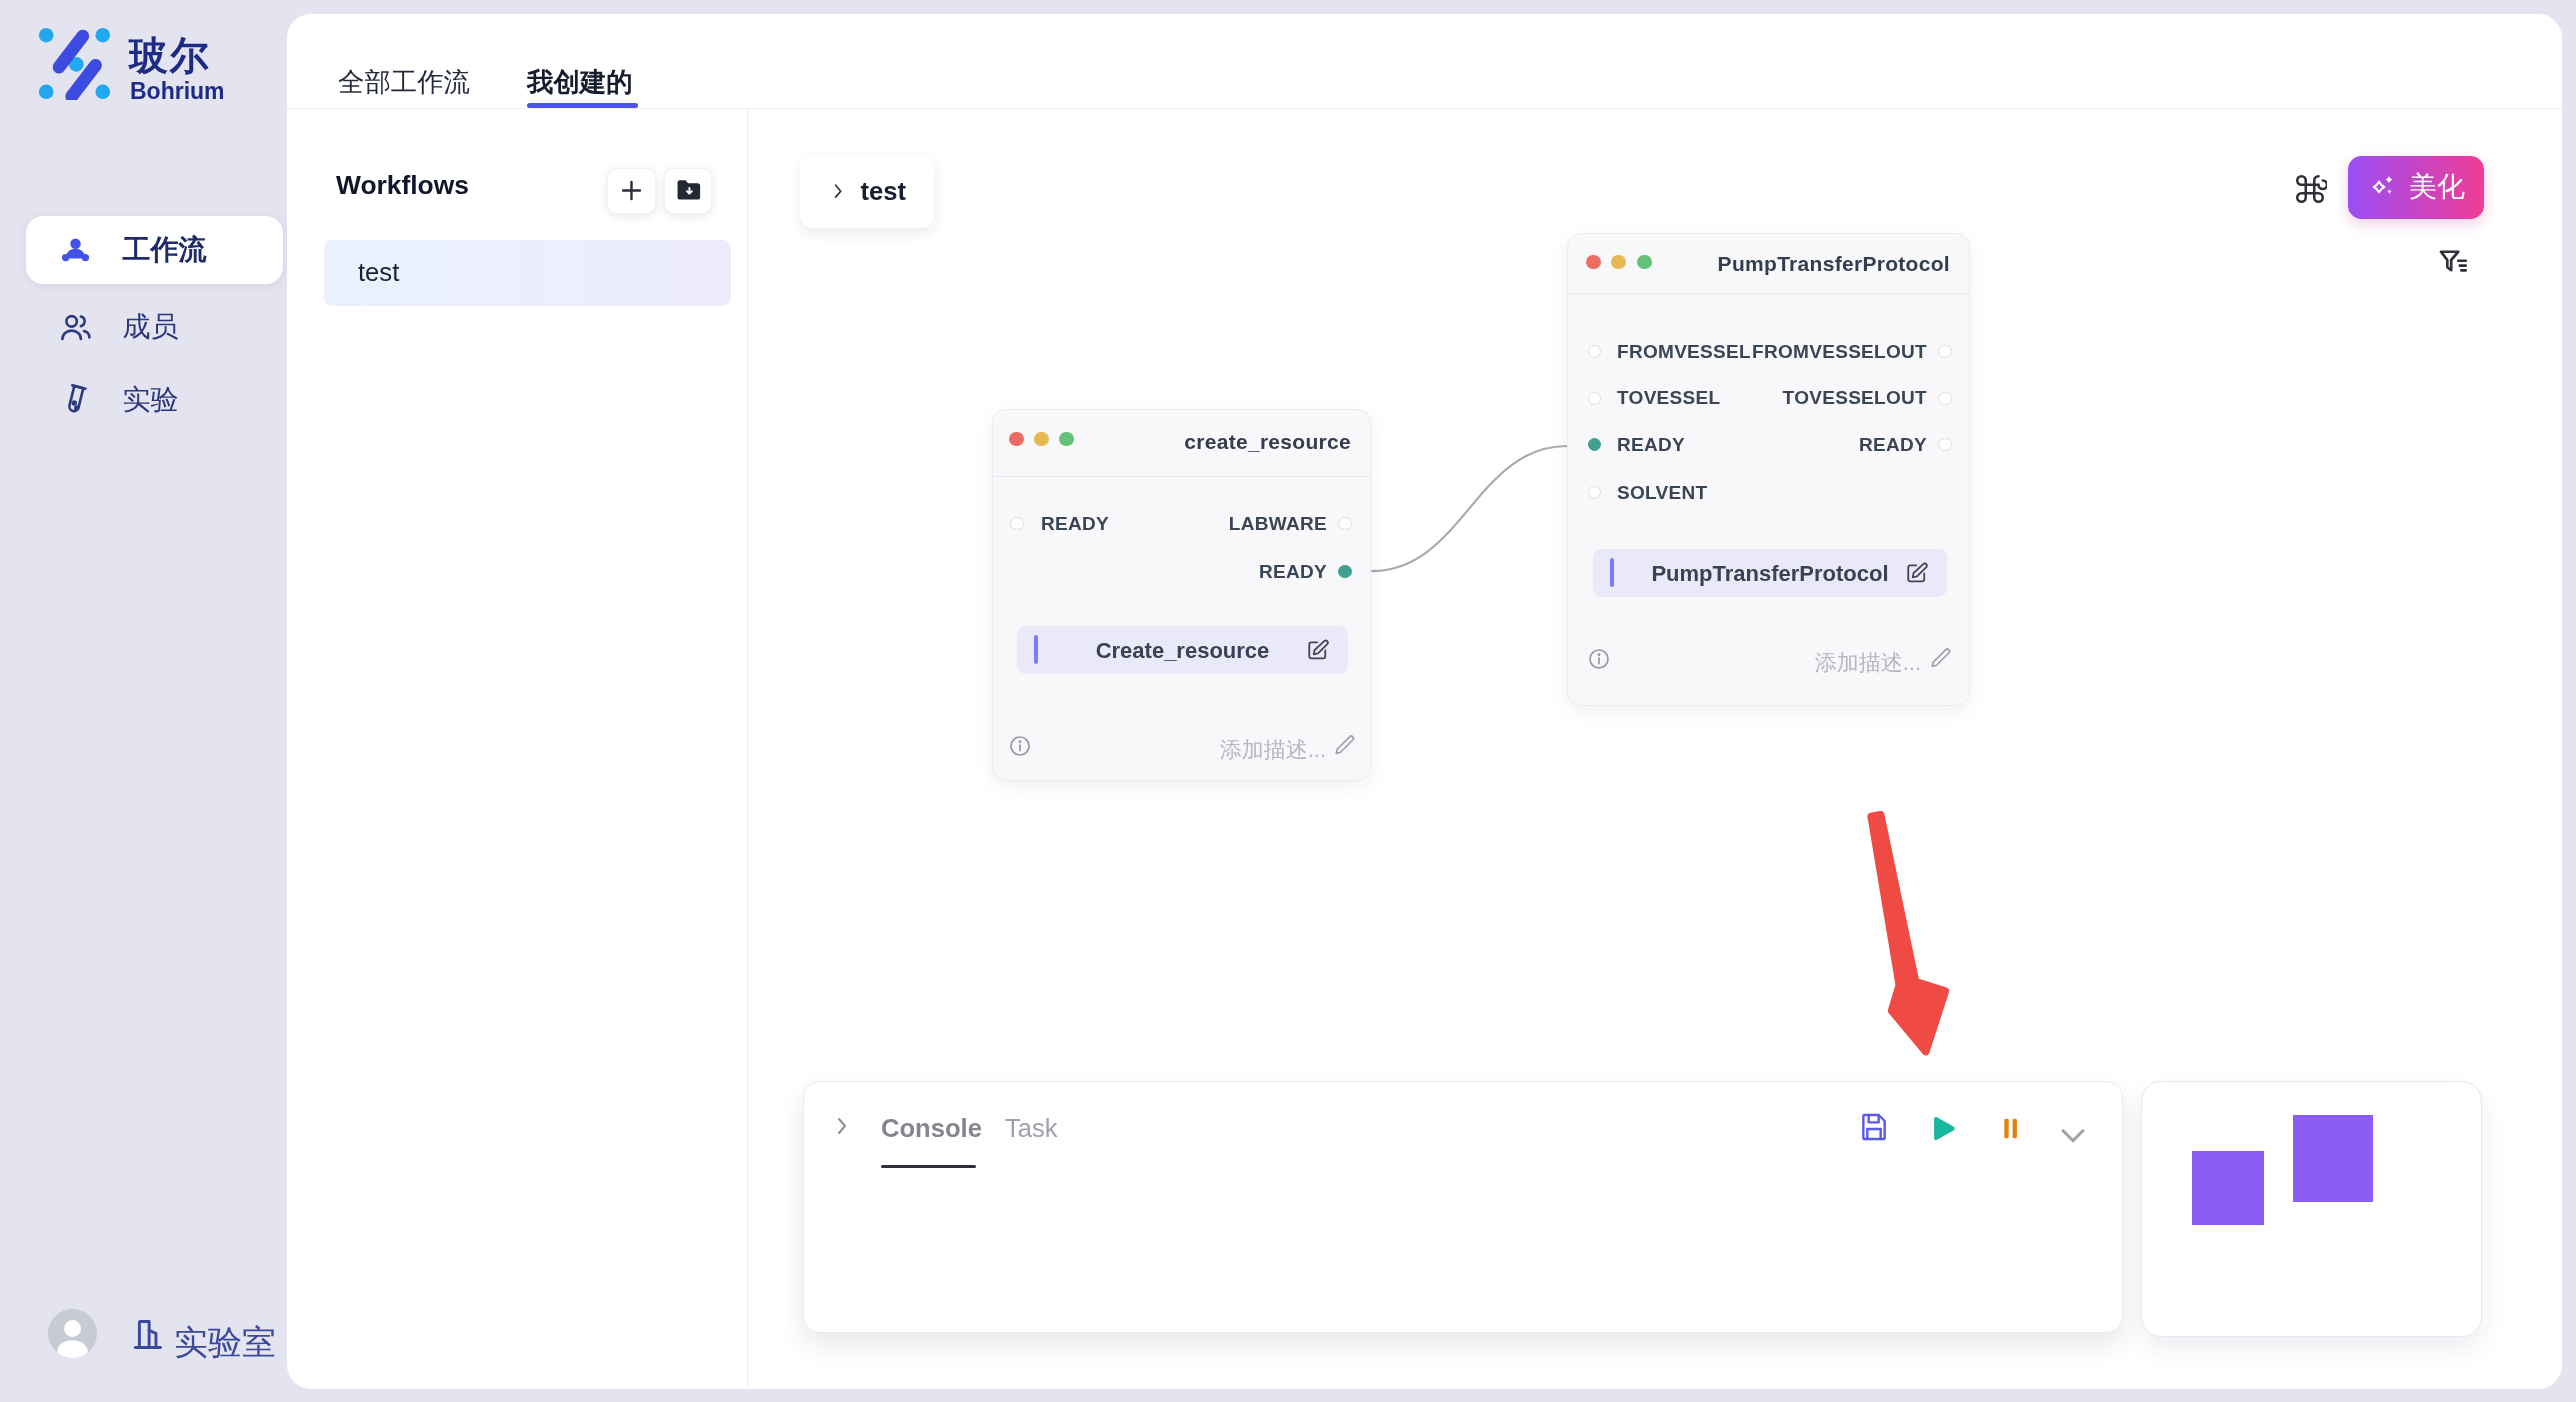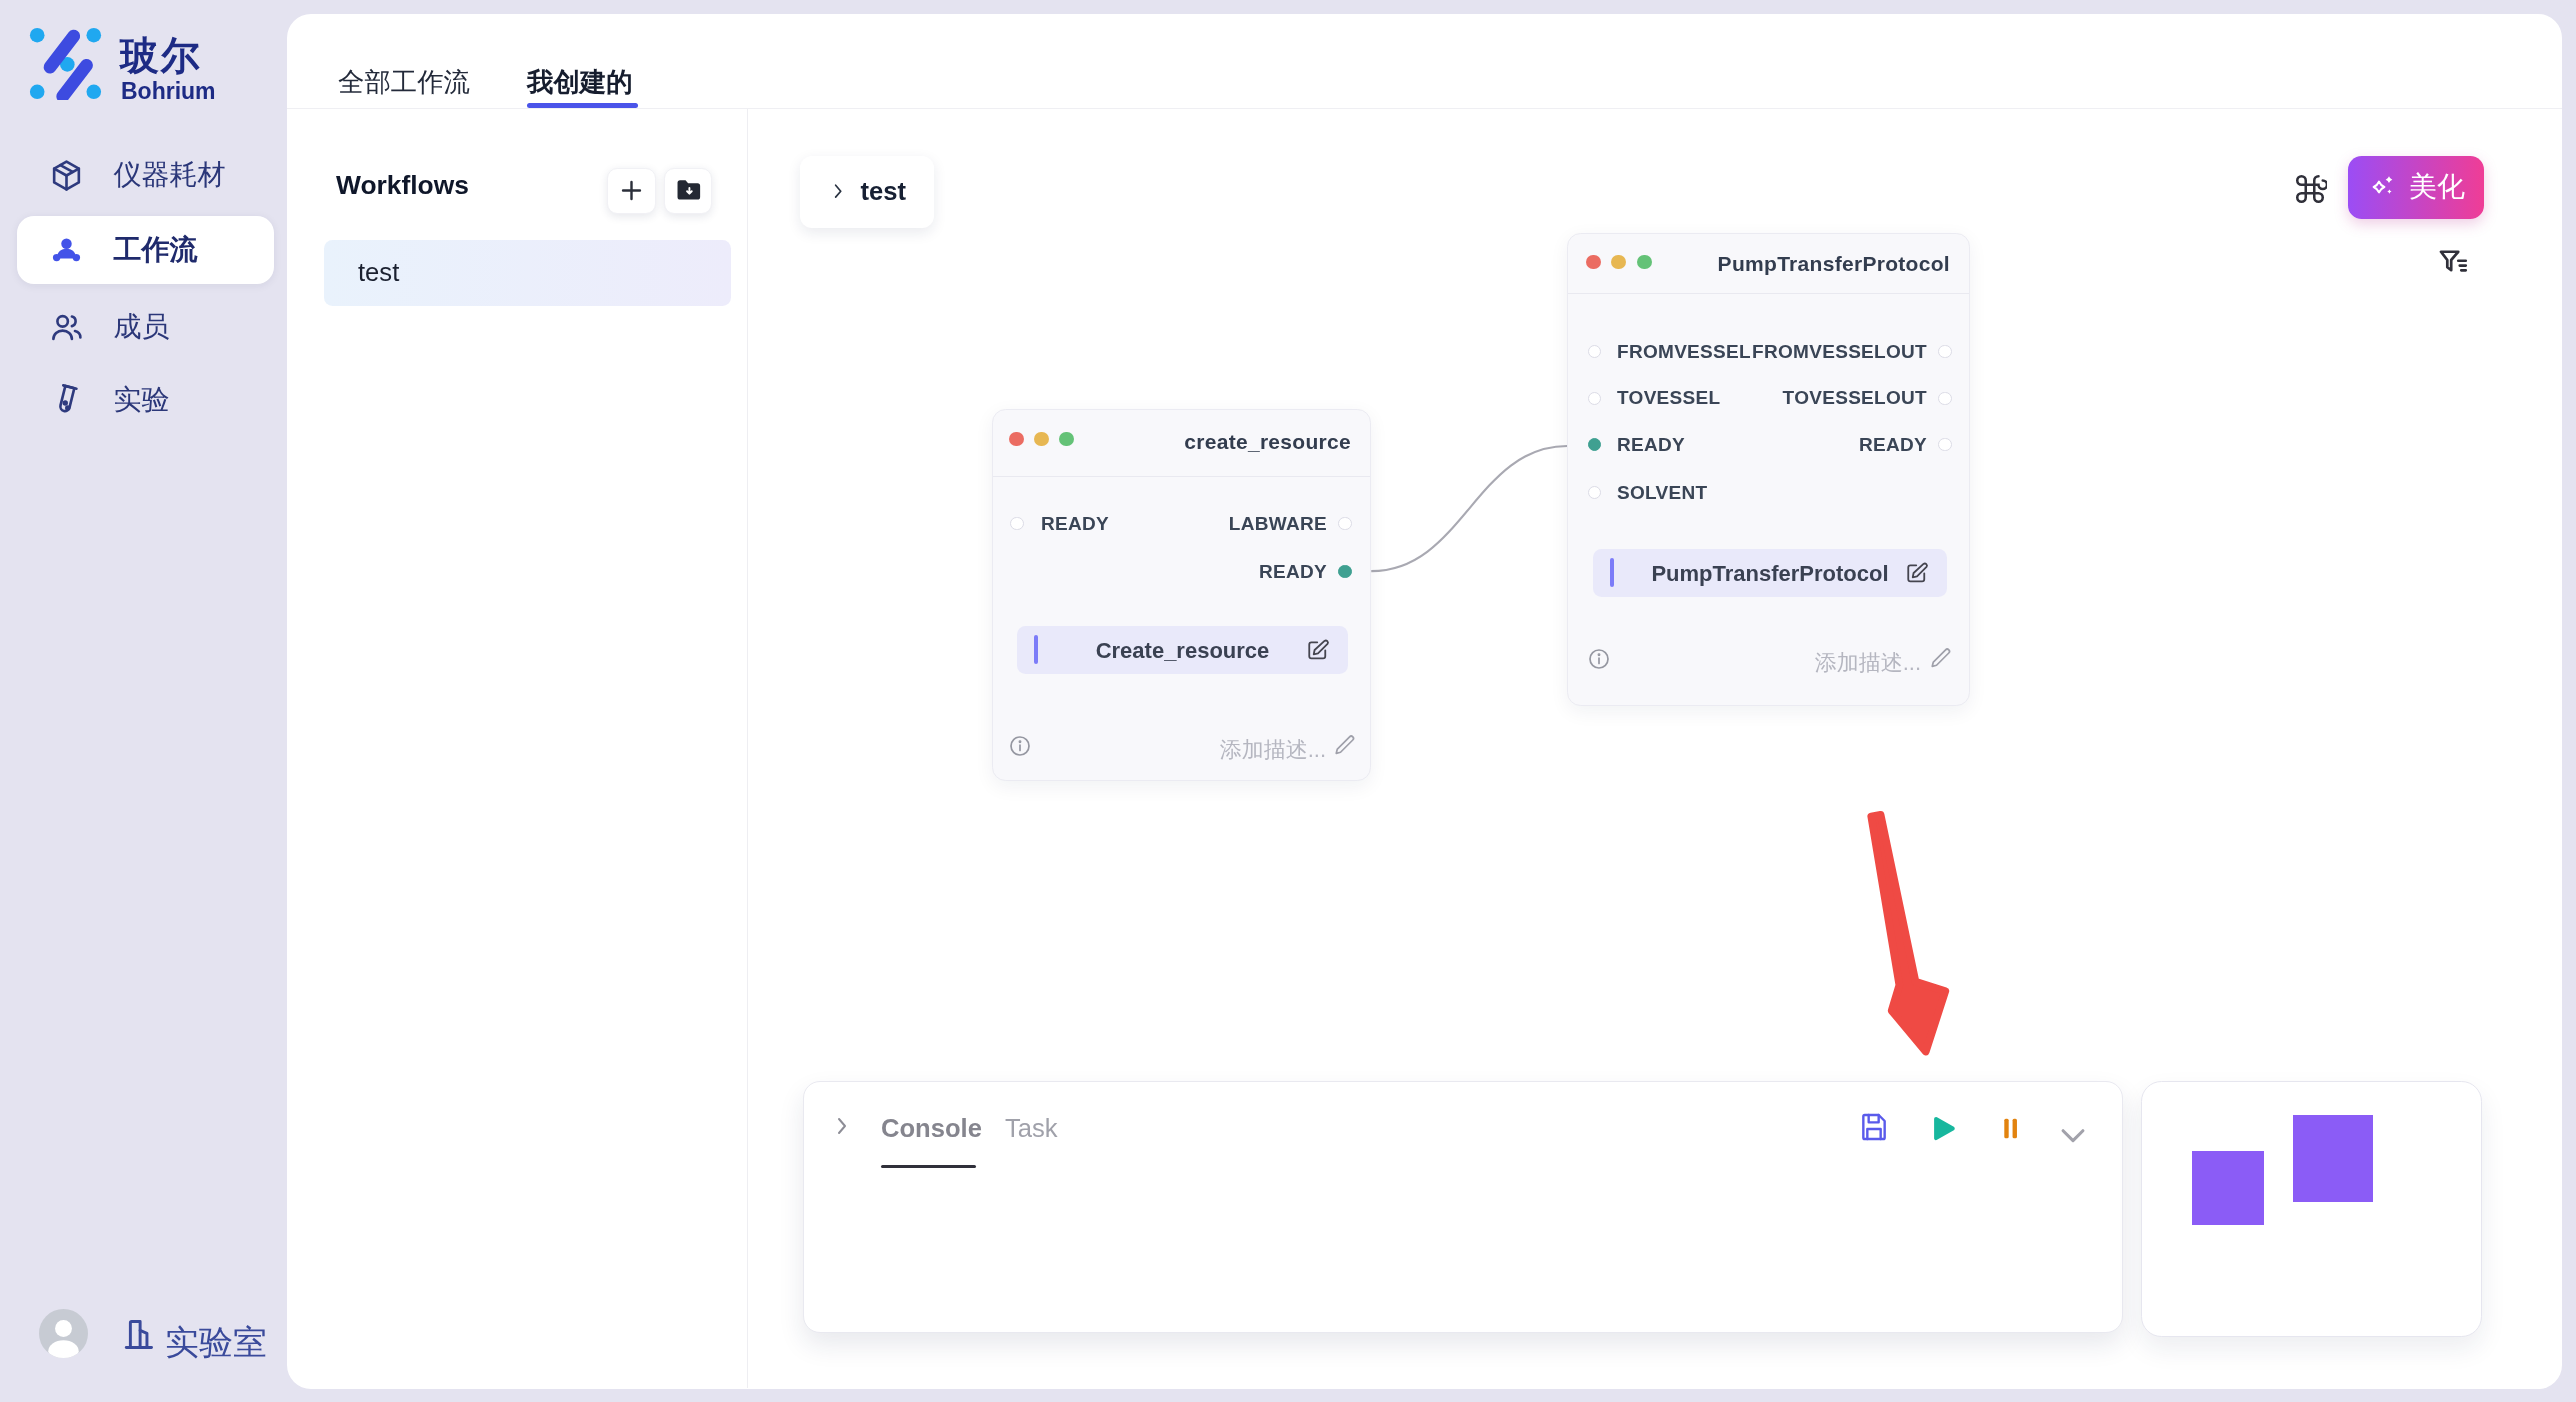--- a/index.html
+++ b/index.html
@@ -1,21 +1,21 @@
 <!DOCTYPE html>
 <html style="font-size:13.6px"><head>
 <meta charset="utf-8">
 <style>
   * { margin:0; padding:0; box-sizing:border-box; }
   html,body { width:2576px; height:1402px; overflow:hidden; }
   body { background:#E4E3F0; font-family:"Liberation Sans","DejaVu Sans",sans-serif; position:relative; }
   .abs { position:absolute; }
 
   
-  .sidebar { position:absolute; left:3px; top:0; width:285px; height:1402px; }
+  .sidebar { position:absolute; left:12px; top:0; width:285px; height:1402px; }
   .brand-cn { position:absolute; left:117px; top:29px; font-size:39px; font-weight:700; color:#1D2B85; letter-spacing:1.7px; }
   .brand-en { position:absolute; left:118px; top:78px; font-size:23px; font-weight:700; color:#1D2B85; }
   .nav-item { position:absolute; left:13.6px; width:257px; height:68px; display:flex; align-items:center; cursor:pointer; }
   .nav-item .nav-ic { position:absolute; left:31px; width:37px; height:37px; }
   .nav-item .nav-lb { position:absolute; left:97px; font-size:28px; color:#2B3779; }
   .nav-item.active { background:#fff; border-radius:17px; box-shadow:0 1.7px 8.5px rgba(25,35,75,.07); }
   .nav-item.active .nav-lb { color:#1F2A6C; font-weight:700; }
   .side-foot-lb { position:absolute; left:162px; top:1320px; font-size:34px; color:#3A4A9B; }
 
   
@@ -76,29 +76,20 @@
       <circle cx="42" cy="41" r="8" fill="#20A8F0"></circle>
         <circle cx="9" cy="71" r="8" fill="#20A8F0"></circle>
       <circle cx="71" cy="71" r="8" fill="#20A8F0"></circle>
       <line x1="23" y1="44" x2="49" y2="10" stroke="#3D4BE0" stroke-width="14" stroke-linecap="round"></line>
       <line x1="37" y1="76" x2="63" y2="42" stroke="#3D4BE0" stroke-width="14" stroke-linecap="round"></line>
     </svg>
   </div>
   <div class="brand-cn">玻尔</div>
   <div class="brand-en">Bohrium</div>
 
-  <div class="nav-item" style="top:141px;">
-    <svg class="nav-ic" viewBox="0 0 24 24" fill="none" stroke="#2E3A7E" stroke-width="1.7" stroke-linejoin="round" stroke-linecap="round">
-      <path d="M12 3l8 4.5v9L12 21l-8-4.5v-9L12 3z"></path>
-        <path d="M4 7.5l8 4.5 8-4.5"></path>
-        <path d="M12 12v9"></path>
-        <path d="M8 5.3l8 4.4"></path>
-    </svg>
-    <span class="nav-lb">仪器耗材</span>
-  </div>
 
   <div class="nav-item active" style="top:216px;">
     <svg class="nav-ic" viewBox="0 0 24 24" fill="#4353E8">
       <circle cx="12" cy="7.6" r="3.4"></circle>
       <path d="M12 10.8c-3.4 0-6 2.2-6 5v1.4h12v-1.4c0-2.8-2.6-5-6-5z"></path>
       <circle cx="5.6" cy="16.6" r="2.4"></circle>
         <circle cx="18.4" cy="16.6" r="2.4"></circle>
     </svg>
     <span class="nav-lb">工作流</span>
   </div>

